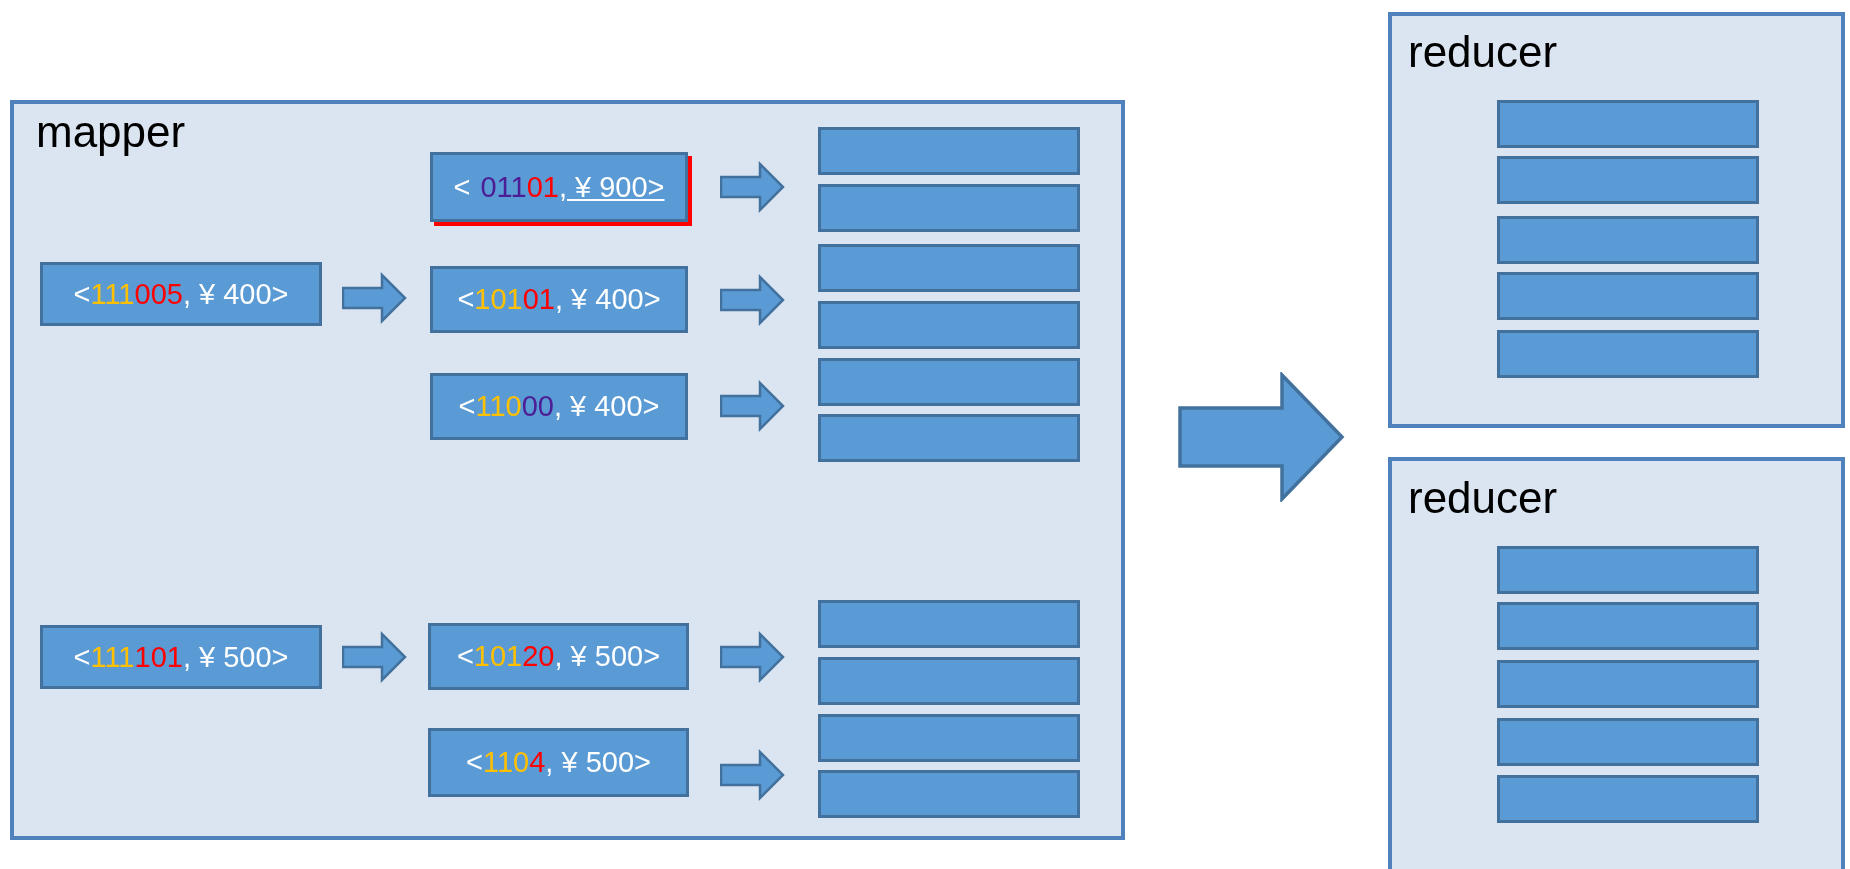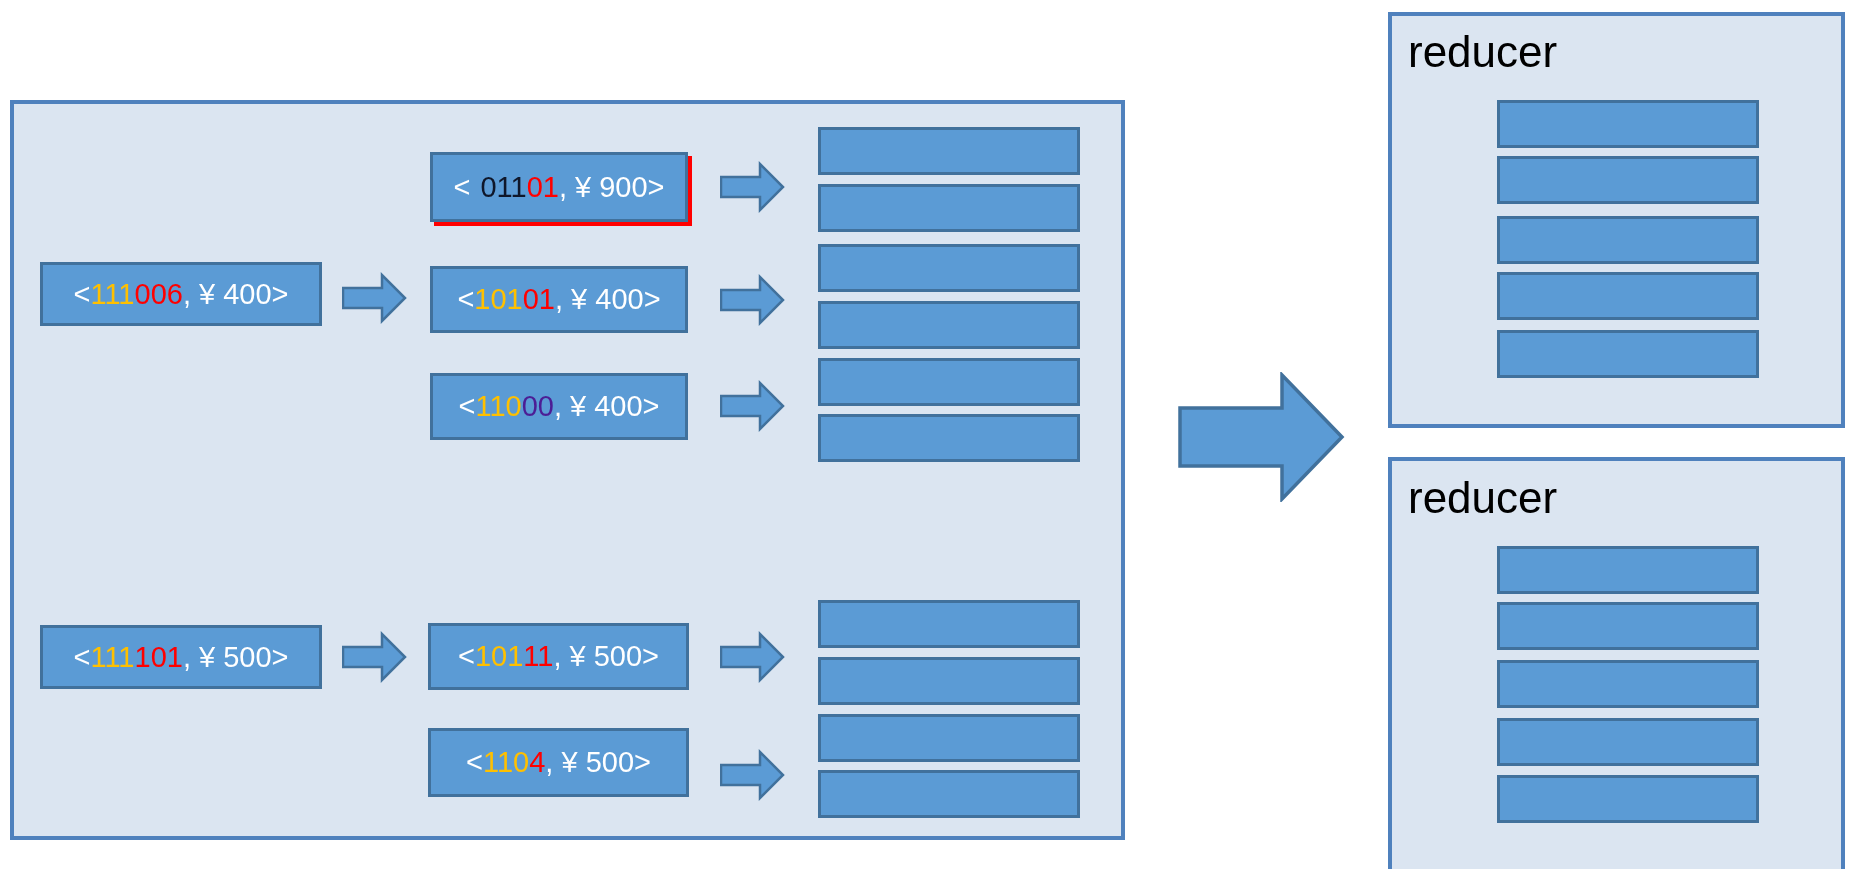--- a/index.html
+++ b/index.html
@@ -50,29 +50,30 @@
 </style>
 </head>
 <body>
 
 <div class="stage">
 
   <div class="panel" style="left:10px; top:100px; width:1115px; height:740px;"></div>
   <div class="panel" style="left:1388px; top:12px; width:457px; height:416px;"></div>
   <div class="panel" style="left:1388px; top:457px; width:457px; height:430px;"></div>
 
+  <div class="panel-label" style="left:36px; top:110px;">mapper</div>
   <div class="panel-label" style="left:1408px; top:30px;">reducer</div>
   <div class="panel-label" style="left:1408px; top:476px;">reducer</div>
 
-  <div class="kv highlighted" style="left:430px; top:152px; width:258px; height:70px;"><span style="color: rgb(255, 255, 255);">&lt;</span><span style="color: #0f172a; margin-left: 10px;">011</span><span style="color: rgb(255, 0, 0);">01</span><span style="color: rgb(255, 255, 255);">, ¥ 900&gt;</span></div>
-  <div class="kv" style="left:40px; top:262px; width:282px; height:64px;"><span style="color: rgb(255, 255, 255);">&lt;</span><span style="color: rgb(255, 192, 0);">111</span><span style="color: rgb(255, 0, 0);">006</span><span style="color: rgb(255, 255, 255);">, ¥ 400&gt;</span></div>
+  <div class="kv highlighted" style="left:430px; top:152px; width:258px; height:70px;"><span style="color: rgb(255, 255, 255);">&lt;</span><span style="color: #4c1d95; margin-left: 10px;">011</span><span style="color: rgb(255, 0, 0);">01</span><span style="color: rgb(255, 255, 255); text-decoration: underline;">, ¥ 900&gt;</span></div>
+  <div class="kv" style="left:40px; top:262px; width:282px; height:64px;"><span style="color: rgb(255, 255, 255);">&lt;</span><span style="color: rgb(255, 192, 0);">111</span><span style="color: rgb(255, 0, 0);">005</span><span style="color: rgb(255, 255, 255);">, ¥ 400&gt;</span></div>
   <div class="kv" style="left:430px; top:266px; width:258px; height:67px;"><span style="color: rgb(255, 255, 255);">&lt;</span><span style="color: rgb(255, 192, 0);">101</span><span style="color: rgb(255, 0, 0);">01</span><span style="color: rgb(255, 255, 255);">, ¥ 400&gt;</span></div>
   <div class="kv" style="left:430px; top:373px; width:258px; height:67px;"><span style="color: rgb(255, 255, 255);">&lt;</span><span style="color: rgb(255, 192, 0);">110</span><span style="color: #4c1d95;">00</span><span style="color: rgb(255, 255, 255);">, ¥ 400&gt;</span></div>
   <div class="kv" style="left:40px; top:625px; width:282px; height:64px;"><span style="color: rgb(255, 255, 255);">&lt;</span><span style="color: rgb(255, 192, 0);">111</span><span style="color: rgb(255, 0, 0);">101</span><span style="color: rgb(255, 255, 255);">, ¥ 500&gt;</span></div>
-  <div class="kv" style="left:428px; top:623px; width:261px; height:67px;"><span style="color: rgb(255, 255, 255);">&lt;</span><span style="color: rgb(255, 192, 0);">101</span><span style="color: rgb(255, 0, 0);">11</span><span style="color: rgb(255, 255, 255);">, ¥ 500&gt;</span></div>
+  <div class="kv" style="left:428px; top:623px; width:261px; height:67px;"><span style="color: rgb(255, 255, 255);">&lt;</span><span style="color: rgb(255, 192, 0);">101</span><span style="color: rgb(255, 0, 0);">20</span><span style="color: rgb(255, 255, 255);">, ¥ 500&gt;</span></div>
   <div class="kv" style="left:428px; top:728px; width:261px; height:69px;"><span style="color: rgb(255, 255, 255);">&lt;</span><span style="color: rgb(255, 192, 0);">110</span><span style="color: rgb(255, 0, 0);">4</span><span style="color: rgb(255, 255, 255);">, ¥ 500&gt;</span></div>
 
   <svg class="arrow-svg small-arrow" style="left:720px; top:161px;" width="66" height="52" viewBox="0 0 66 52">
     <polygon points="1,16 40,16 40,3 63,26 40,49 40,36 1,36" fill="#5b9bd5" stroke="#41719c" stroke-width="2.5"></polygon>
   </svg>
   <svg class="arrow-svg small-arrow" style="left:342px; top:272px;" width="66" height="52" viewBox="0 0 66 52">
     <polygon points="1,16 40,16 40,3 63,26 40,49 40,36 1,36" fill="#5b9bd5" stroke="#41719c" stroke-width="2.5"></polygon>
   </svg>
   <svg class="arrow-svg small-arrow" style="left:720px; top:274px;" width="66" height="52" viewBox="0 0 66 52">
     <polygon points="1,16 40,16 40,3 63,26 40,49 40,36 1,36" fill="#5b9bd5" stroke="#41719c" stroke-width="2.5"></polygon>

